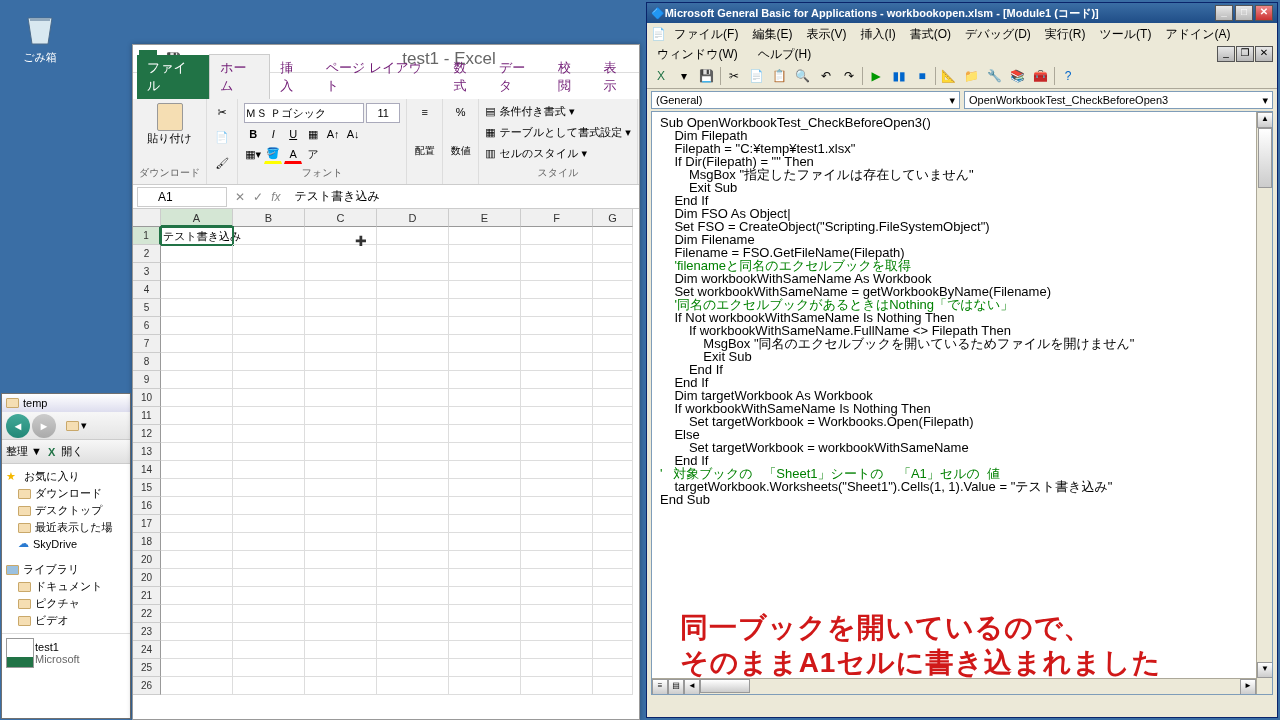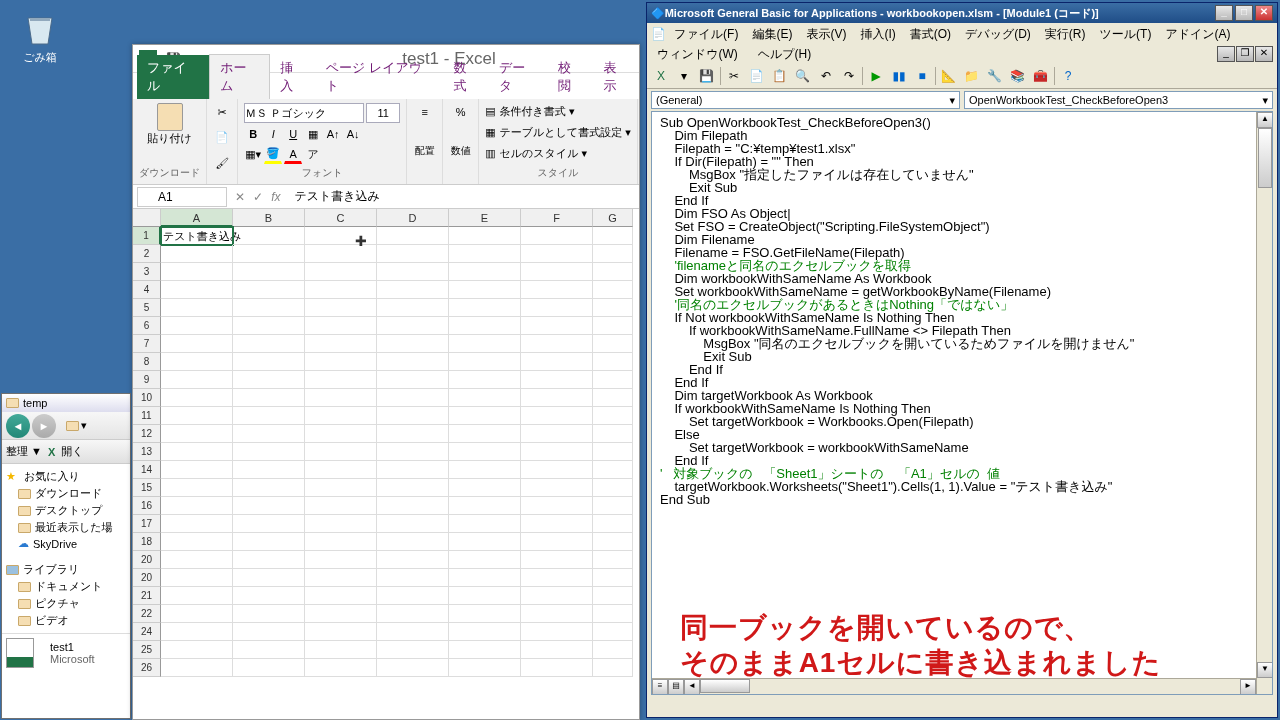--- a/index.html
+++ b/index.html
@@ -54,21 +54,21 @@
 .explorer-title { background: linear-gradient(#fff, #dde); height: 18px; display: flex; align-items: center; padding: 0 4px; gap: 4px; }
 .explorer-nav { height: 28px; background: linear-gradient(#f7f7f7,#e4e4e4); display: flex; align-items: center; padding: 0 4px; gap: 2px; border-bottom: 1px solid #ccc; }
 .nav-btn { width: 24px; height: 24px; border-radius: 12px; background: linear-gradient(#4a9,#287); display: flex; align-items: center; justify-content: center; color: white; font-size: 11px; }
 .nav-btn.fwd { background: linear-gradient(#ccc,#aaa); }
 .explorer-toolbar { height: 24px; background: linear-gradient(#f7f7f7,#e0e0e0); display: flex; align-items: center; padding: 4px 4px; gap: 6px; border-bottom: 1px solid #ccc; }
 .tree { padding: 4px 2px; }
 .tree-item { display: flex; align-items: center; gap: 4px; padding: 1px 2px; }
 .tree-icon { width: 14px; height: 14px; display: inline-block; }
 .star { color: #f5b800; }
 .folder-ico { background: #f5deb3; border: 1px solid #c9a86a; border-radius: 1px; width: 13px; height: 10px; }
-.file-row { display: flex; align-items: center; gap: 16px; padding: 4px; }
+.file-row { display: flex; align-items: center; gap: 1px; padding: 4px; }
 .xls-ico { width: 28px; height: 30px; background: white; border: 1px solid #999; position: relative; }
 .xls-ico::after { content: ''; position: absolute; bottom: 0; left: 0; width: 100%; height: 10px; background: #217346; }
 
 
 .vba-window { position: absolute; top: 2px; left: 646px; width: 632px; height: 716px; background: #ece9d8; border: 1px solid #0a246a; }
 .vba-titlebar { height: 20px; background: linear-gradient(#3b6ea5, #1f4d87); color: white; display: flex; align-items: center; padding: 0 4px; font-size: 11px; font-weight: bold; }
 .vba-titlebar-text { flex: 1; }
 .win-btns { display: flex; gap: 2px; }
 .win-btn { width: 18px; height: 16px; background: linear-gradient(#e8e8e8,#b8b8b8); border: 1px solid #555; font-size: 10px; line-height: 12px; text-align: center; }
 .win-btn.close { background: linear-gradient(#e88,#c33); color: white; }
@@ -485,20 +485,30 @@
           <div class="rowhead">22</div>
           <div class="cell"></div>
           <div class="cell"></div>
           <div class="cell"></div>
           <div class="cell"></div>
           <div class="cell"></div>
           <div class="cell"></div>
           <div class="cell" style="width: 40px;"></div>
         </div>
         <div class="grid-row">
+          <div class="rowhead">23</div>
+          <div class="cell"></div>
+          <div class="cell"></div>
+          <div class="cell"></div>
+          <div class="cell"></div>
+          <div class="cell"></div>
+          <div class="cell"></div>
+          <div class="cell" style="width: 40px;"></div>
+        </div>
+        <div class="grid-row">
           <div class="rowhead">24</div>
           <div class="cell"></div>
           <div class="cell"></div>
           <div class="cell"></div>
           <div class="cell"></div>
           <div class="cell"></div>
           <div class="cell"></div>
           <div class="cell" style="width: 40px;"></div>
         </div>
         <div class="grid-row">

